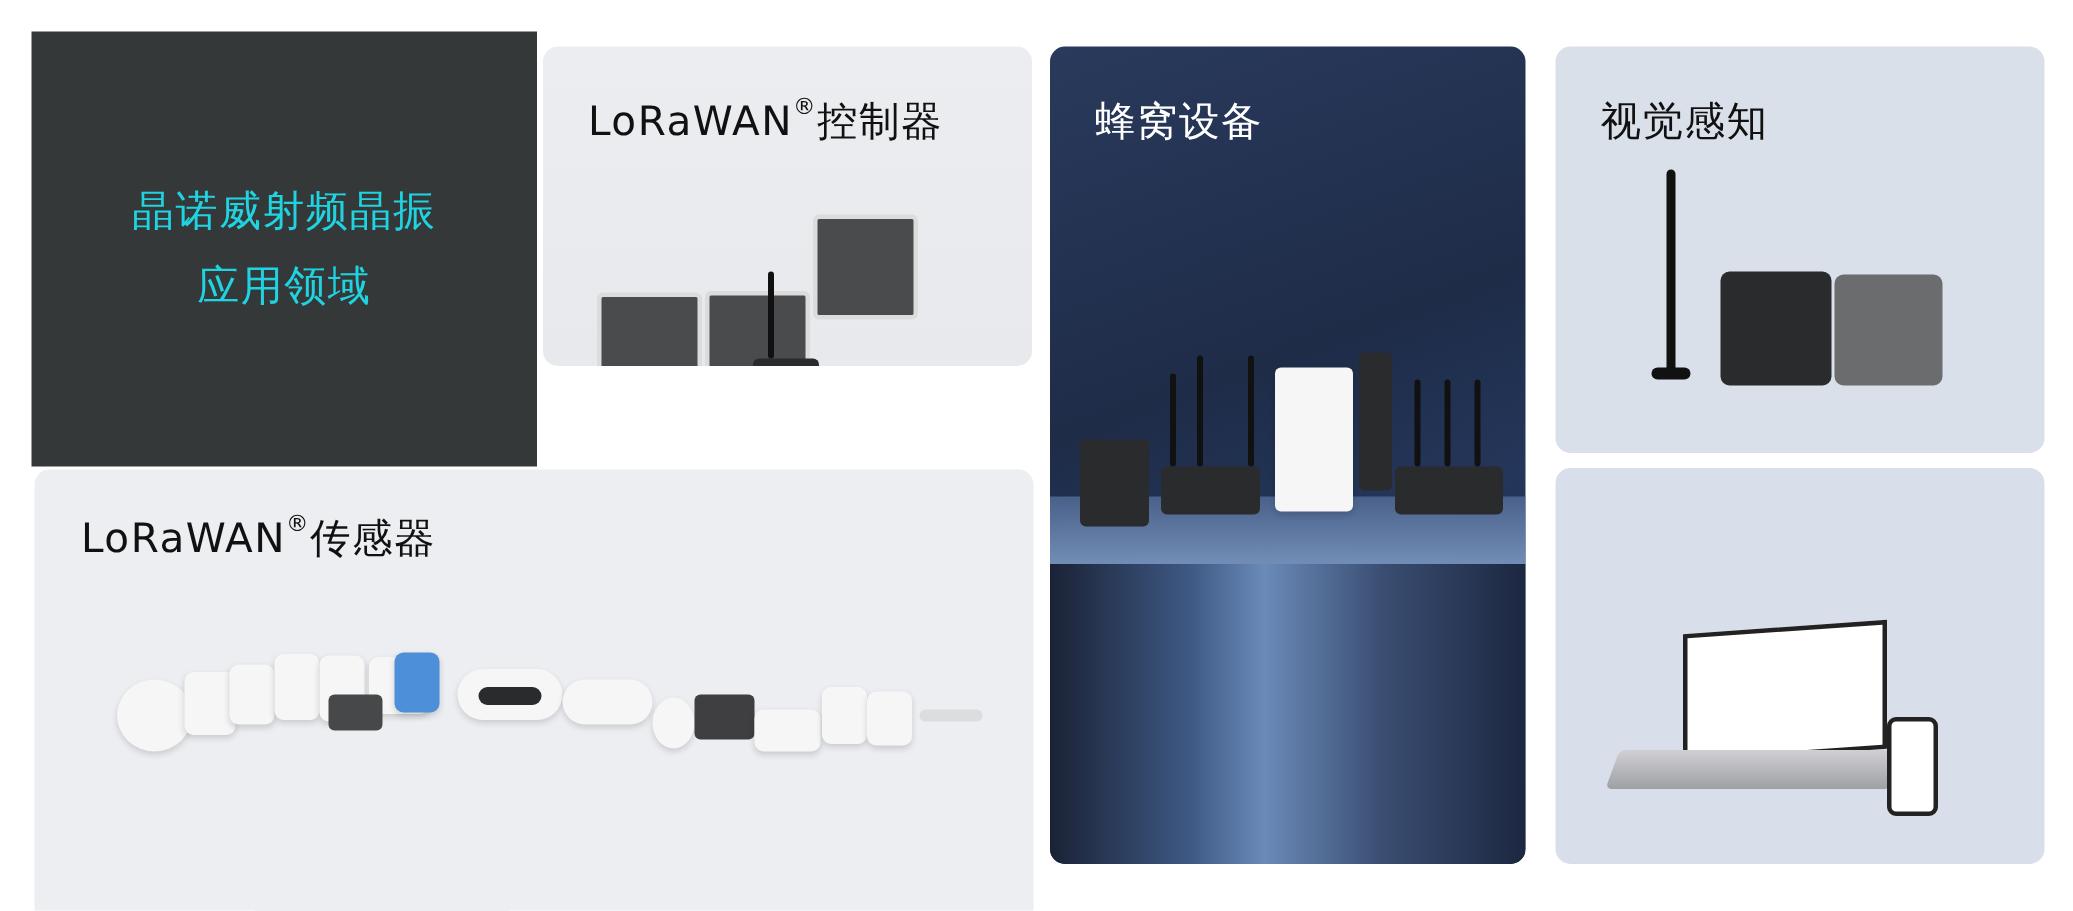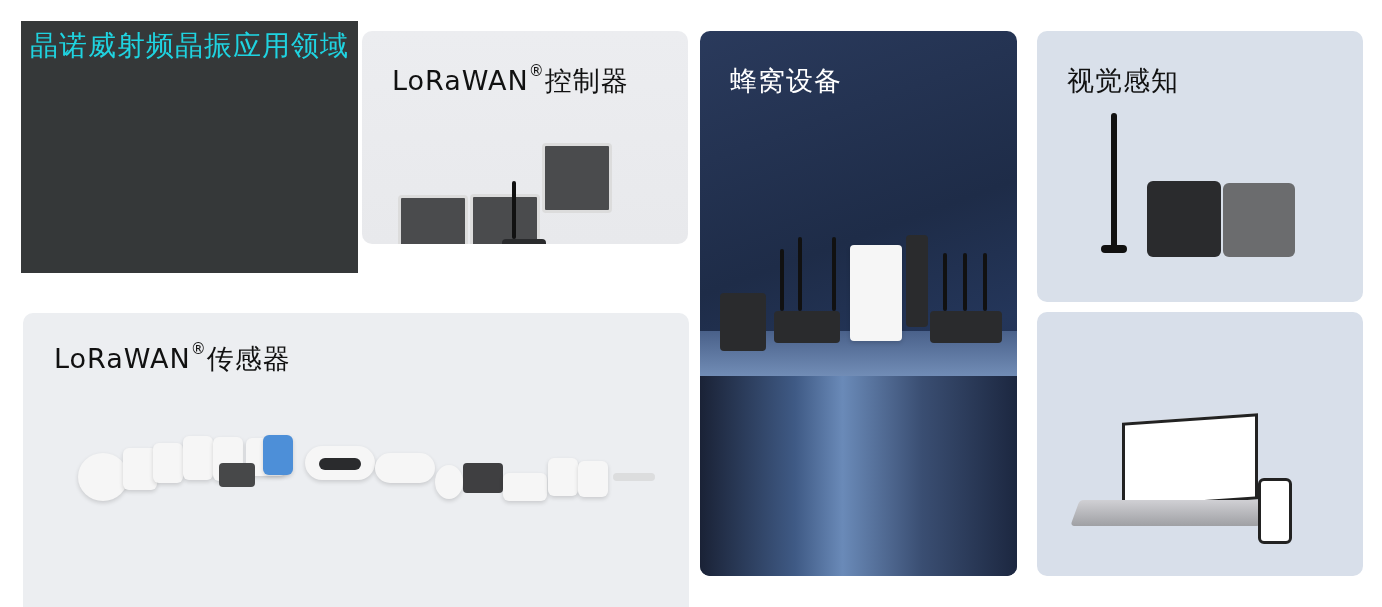--- a/index.html
+++ b/index.html
@@ -1,18 +1,18 @@
 <!DOCTYPE html>
 <html><head>
 <meta charset="utf-8">
 <style>
   html,body{margin:0;padding:0;background:#ffffff;}
   body{width:1382px;height:607px;position:relative;overflow:hidden;font-family:"DejaVu Sans","Liberation Sans",sans-serif;}
   .abs{position:absolute;}
-  .intro{left:21px;top:21px;width:337px;height:252px;background:#353839;display:flex;flex-direction:row;align-items:flex-start;justify-content:center;}
+  .intro{left:21px;top:21px;width:337px;height:290px;background:#353839;display:flex;flex-direction:column;align-items:center;justify-content:center;}
   .intro .line{color:#1fd3e0;font-family:"DejaVu Serif","Liberation Serif",serif;font-size:28px;line-height:50px;letter-spacing:1px;}
   .card{border-radius:10px;overflow:hidden;}
   .card .title{position:absolute;left:30px;top:32px;font-size:27px;color:#111;letter-spacing:1px;white-space:nowrap;}
   .card .title sup{font-size:15px;position:relative;top:-4px;}
   .c-ctrl{left:362px;top:31px;width:326px;height:213px;background:linear-gradient(180deg,#ecedf0 0%,#e8e9ec 100%);}
   .c-cell{left:700px;top:31px;width:317px;height:545px;background:linear-gradient(160deg,#2a3a5c 0%,#1e2c48 40%,#24365a 60%,#1a2540 100%);}
   .c-cell .title{color:#fff;}
   .c-vis{left:1037px;top:31px;width:326px;height:271px;background:#d9e0ea;}
   .c-plat{left:1037px;top:312px;width:326px;height:264px;background:#d8dfea;}
   .c-sens{left:23px;top:313px;width:666px;height:305px;background:#eceef1;}

